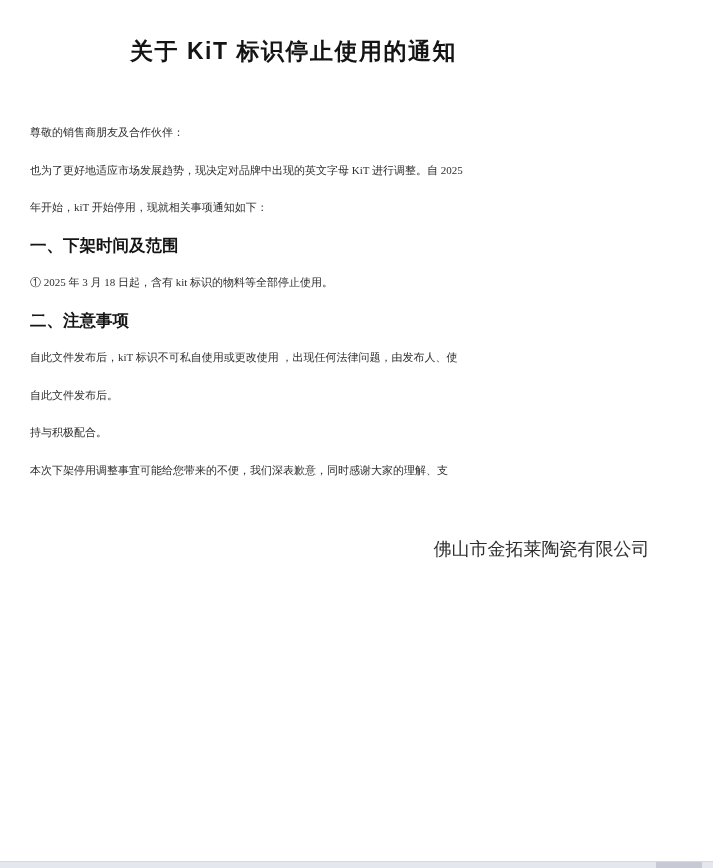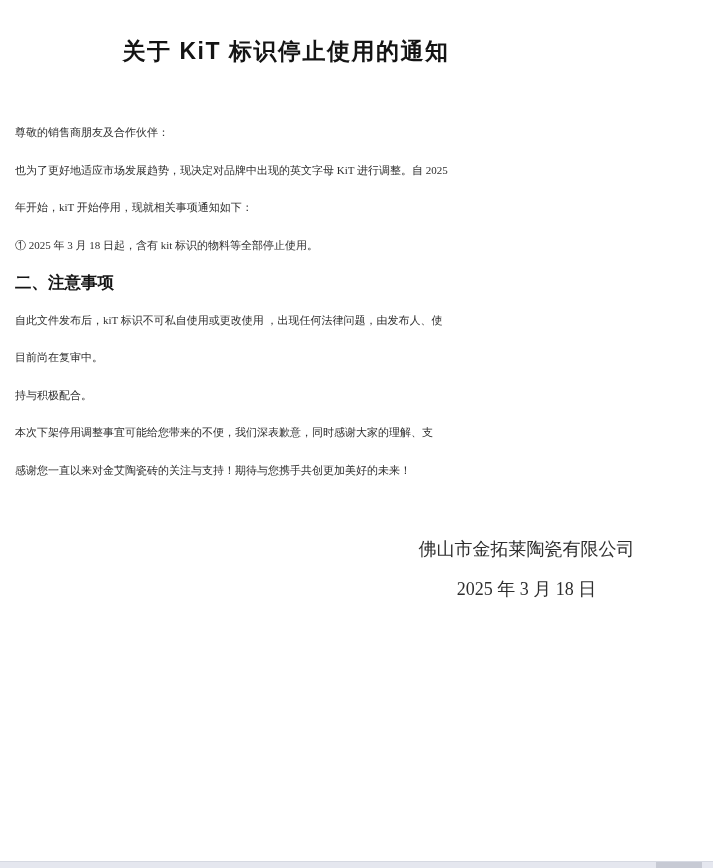--- a/index.html
+++ b/index.html
@@ -9,21 +9,21 @@
   body {
     width: 713px;
     height: 868px;
     background: #ffffff;
     position: relative;
     overflow: hidden;
     font-family: "Liberation Serif", "DejaVu Serif", serif;
     color: var(--c-text, #2e2e2e);
   }
   .page {
-    padding: 36px 30px 0 15px;
+    padding: 36px 30px 0 30px;
     box-sizing: border-box;
     width: 587px;
   }
   .title {
     margin: 0;
     height: 34px;
     text-align: center;
     font-family: "Liberation Sans", "DejaVu Sans", sans-serif;
     font-weight: bold;
     font-size: 23px;
@@ -88,36 +88,35 @@
 
   <h1 class="title">关于 KiT 标识停止使用的通知</h1>
 
   <div class="line salutation">尊敬的销售商朋友及合作伙伴：</div>
 
   <div>
     <div class="line">也为了更好地适应市场发展趋势，现决定对品牌中出现的英文字母 KiT 进行调整。自 2025</div>
     <div class="line">年开始，kiT 开始停用，现就相关事项通知如下：</div>
   </div>
 
+  <div class="heading">一、下架时间及范围</div>
   <div class="line">① 2025 年 3 月 18 日起，含有 kit 标识的物料等全部停止使用。</div>
 
   <div class="heading">二、注意事项</div>
   <div>
     <div class="line">自此文件发布后，kiT 标识不可私自使用或更改使用 ，出现任何法律问题，由发布人、使</div>
-    <div class="line">目前尚在复审中。</div>
+    <div class="line">自此文件发布后。</div>
   </div>
 
   <div>
     <div class="line">持与积极配合。</div>
     <div class="line">本次下架停用调整事宜可能给您带来的不便，我们深表歉意，同时感谢大家的理解、支</div>
   </div>
-  <div class="line">感谢您一直以来对金艾陶瓷砖的关注与支持！期待与您携手共创更加美好的未来！</div>
 
   <div class="sig-block">
     <div class="sig-line">佛山市金拓莱陶瓷有限公司</div>
-    <div class="sig-line">2025 年 3 月 18 日</div>
   </div>
 
 </div>
 
 <div class="bottom-bar">
   <div class="bottom-bar-accent"></div>
 </div>
 
 </body></html>

